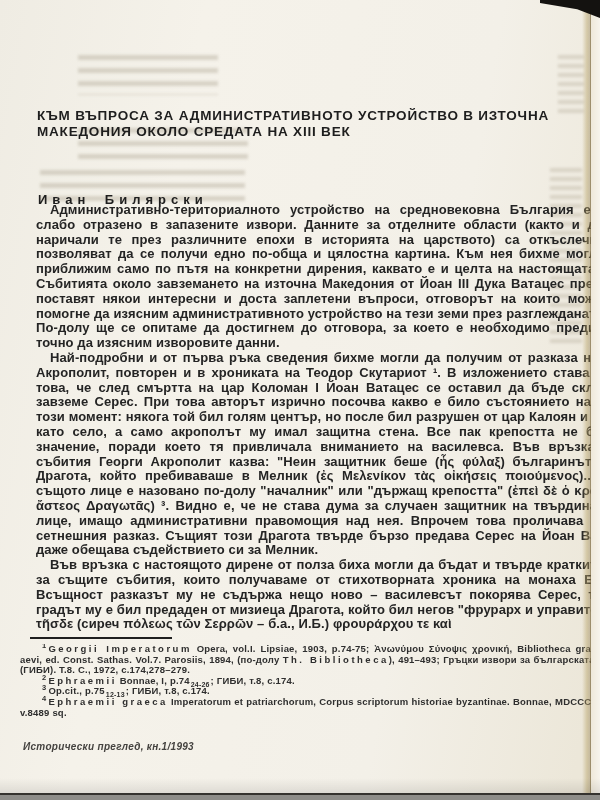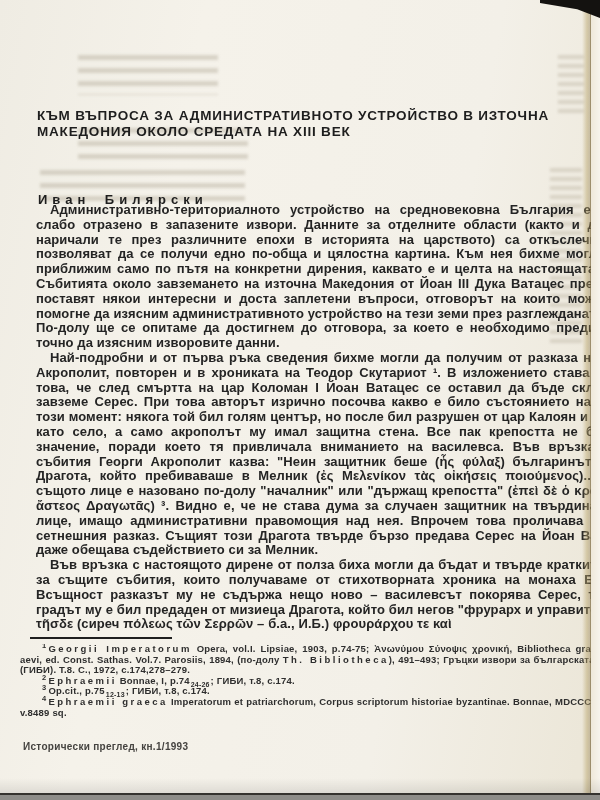--- a/index.html
+++ b/index.html
@@ -29,21 +29,21 @@
     position:absolute;top:644px;left:20px;width:618px;max-height:80px;overflow:hidden;
     font-size:9.5px;font-weight:700;line-height:10.6px;letter-spacing:.2px;color:#2e2e2e;
     text-align:justify;
   }
   .fn{margin:0;text-indent:22px;}
   .fnm{font-size:7.5px;vertical-align:super;line-height:0;margin-right:2px;}
   .fns{font-size:7px;vertical-align:sub;line-height:0;margin:0 1px;}
   .ls{letter-spacing:2.5px;}
   .journal{
     position:absolute;top:741px;left:23px;
-    font-size:10px;font-weight:700;letter-spacing:.3px;color:#454340;white-space:nowrap;
+    font-size:10px;font-weight:700;letter-spacing:.3px;color:#454340;white-space:nowrap;font-style:italic;
   }
   
   .bleed{position:absolute;filter:blur(1.5px);opacity:.45;pointer-events:none;
     background:repeating-linear-gradient(to bottom,rgba(160,150,130,.75) 0 5px,rgba(160,150,130,0) 5px 13px);}
   .bleed.col{background:repeating-linear-gradient(to bottom,rgba(160,150,130,.65) 0 4px,rgba(160,150,130,0) 4px 9px);}
   .b1{top:55px;left:78px;width:140px;height:40px;}
   .b2{top:128px;left:78px;width:170px;height:36px;}
   .b3{top:170px;left:40px;width:205px;height:36px;}
   .b4{top:55px;left:558px;width:26px;height:58px;}
   .b5{top:168px;left:550px;width:32px;height:175px;}

